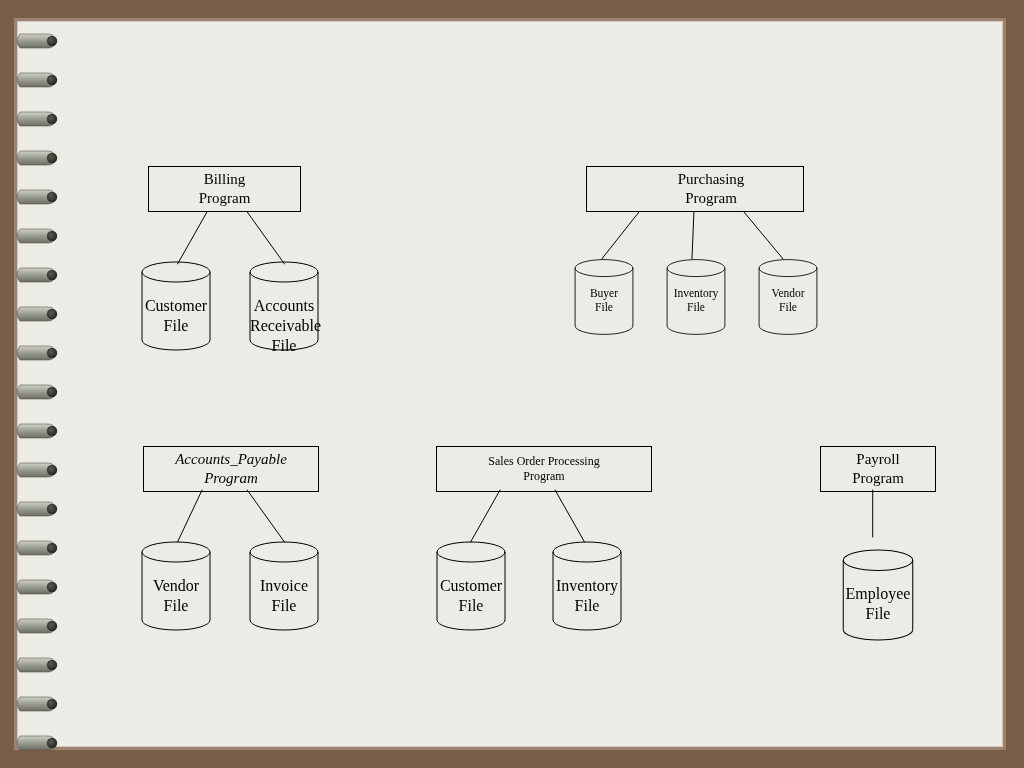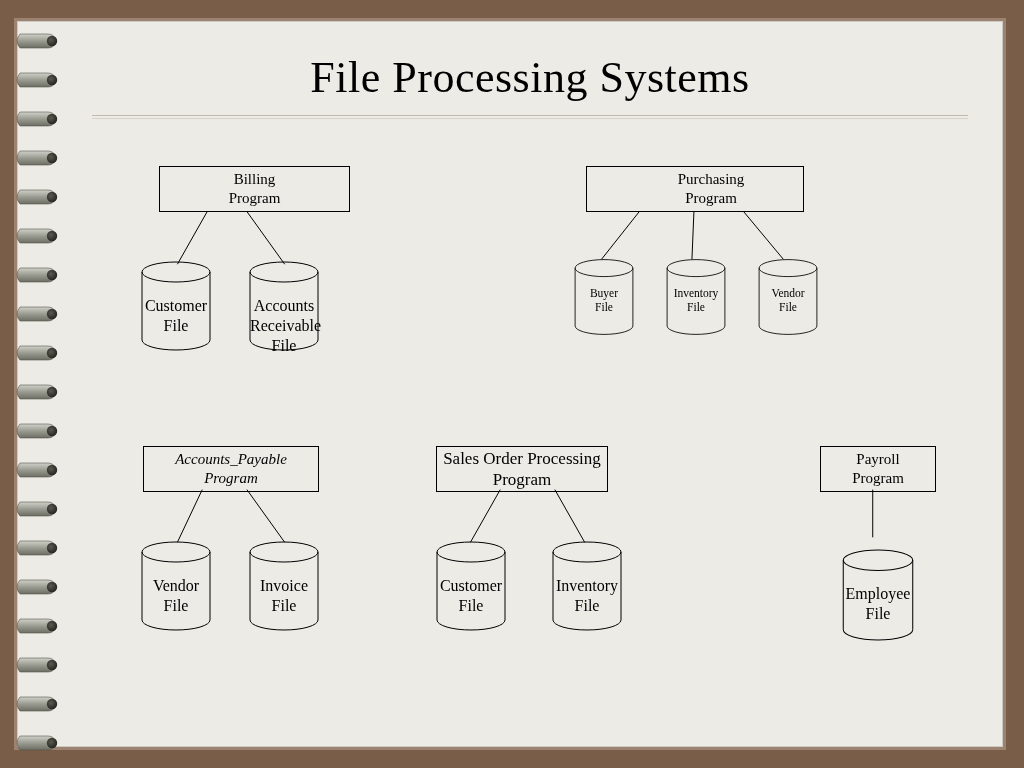--- a/index.html
+++ b/index.html
@@ -466,25 +466,20 @@
                   <stop offset="0" stop-color="#5a5a52"></stop>
                   <stop offset="1" stop-color="#1f1f1a"></stop>
                 </radialGradient>
               </defs>
               <path d="M6 4 Q0 11 6 18 L34 18 Q41 18 41 11 Q41 4 34 4 Z" fill="url(#rg18)" stroke="#55564c" stroke-width="0.6"></path>
               <circle cx="38" cy="11" r="5.2" fill="url(#hg18)"></circle>
             </svg>
           </div>
         </div>
 
-      <div class="title-area">
-        <h1>File Processing Systems</h1>
-        <div class="title-rule"></div>
-        <div class="title-rule"></div>
-      </div>
 
       <div class="diagram">
 
         <svg class="connectors" viewBox="0 0 900 580" preserveAspectRatio="none">
           <g stroke="#000" stroke-width="1" fill="none">
 
             <line x1="120" y1="60" x2="90" y2="113"></line>
             <line x1="160" y1="60" x2="198" y2="113"></line>
 
             <line x1="555" y1="60" x2="517" y2="108"></line>
@@ -495,21 +490,21 @@
             <line x1="160" y1="340" x2="198" y2="393"></line>
 
             <line x1="415" y1="340" x2="385" y2="393"></line>
             <line x1="470" y1="340" x2="500" y2="393"></line>
 
             <line x1="790" y1="340" x2="790" y2="388"></line>
           </g>
         </svg>
 
         <div class="program-group" style="left:60px; top:14px;">
-          <div class="program-box" style="width:191px; height:46px;margin-left:11px;">Billing
+          <div class="program-box" style="width:153px; height:46px;">Billing
 Program</div>
         </div>
         <div class="cyl-row" style="left:48px; top:108px; gap:28px;">
           <div class="cyl">
             <svg viewBox="0 0 80 92">
                 <ellipse cx="40" cy="12" rx="34" ry="10" fill="none" stroke="#000"></ellipse>
                 <path d="M6 12 V80" stroke="#000" fill="none"></path>
                 <path d="M74 12 V80" stroke="#000" fill="none"></path>
                 <path d="M6 80 A34 10 0 0 0 74 80" fill="none" stroke="#000"></path>
               </svg>
@@ -587,21 +582,21 @@
                 <path d="M6 12 V80" stroke="#000" fill="none"></path>
                 <path d="M74 12 V80" stroke="#000" fill="none"></path>
                 <path d="M6 80 A34 10 0 0 0 74 80" fill="none" stroke="#000"></path>
               </svg>
             <div class="cyl-label">Invoice
 File</div>
           </div>
         </div>
 
         <div class="program-group" style="left:348px; top:294px;">
-          <div class="program-box" style="width:172px; height:46px; font-size:17px;">Sales Order Processing
+          <div class="program-box" style="width:216px; height:46px; font-size:12px;">Sales Order Processing
 Program</div>
         </div>
         <div class="cyl-row" style="left:343px; top:388px; gap:36px;">
           <div class="cyl">
             <svg viewBox="0 0 80 92">
                 <ellipse cx="40" cy="12" rx="34" ry="10" fill="none" stroke="#000"></ellipse>
                 <path d="M6 12 V80" stroke="#000" fill="none"></path>
                 <path d="M74 12 V80" stroke="#000" fill="none"></path>
                 <path d="M6 80 A34 10 0 0 0 74 80" fill="none" stroke="#000"></path>
               </svg>

